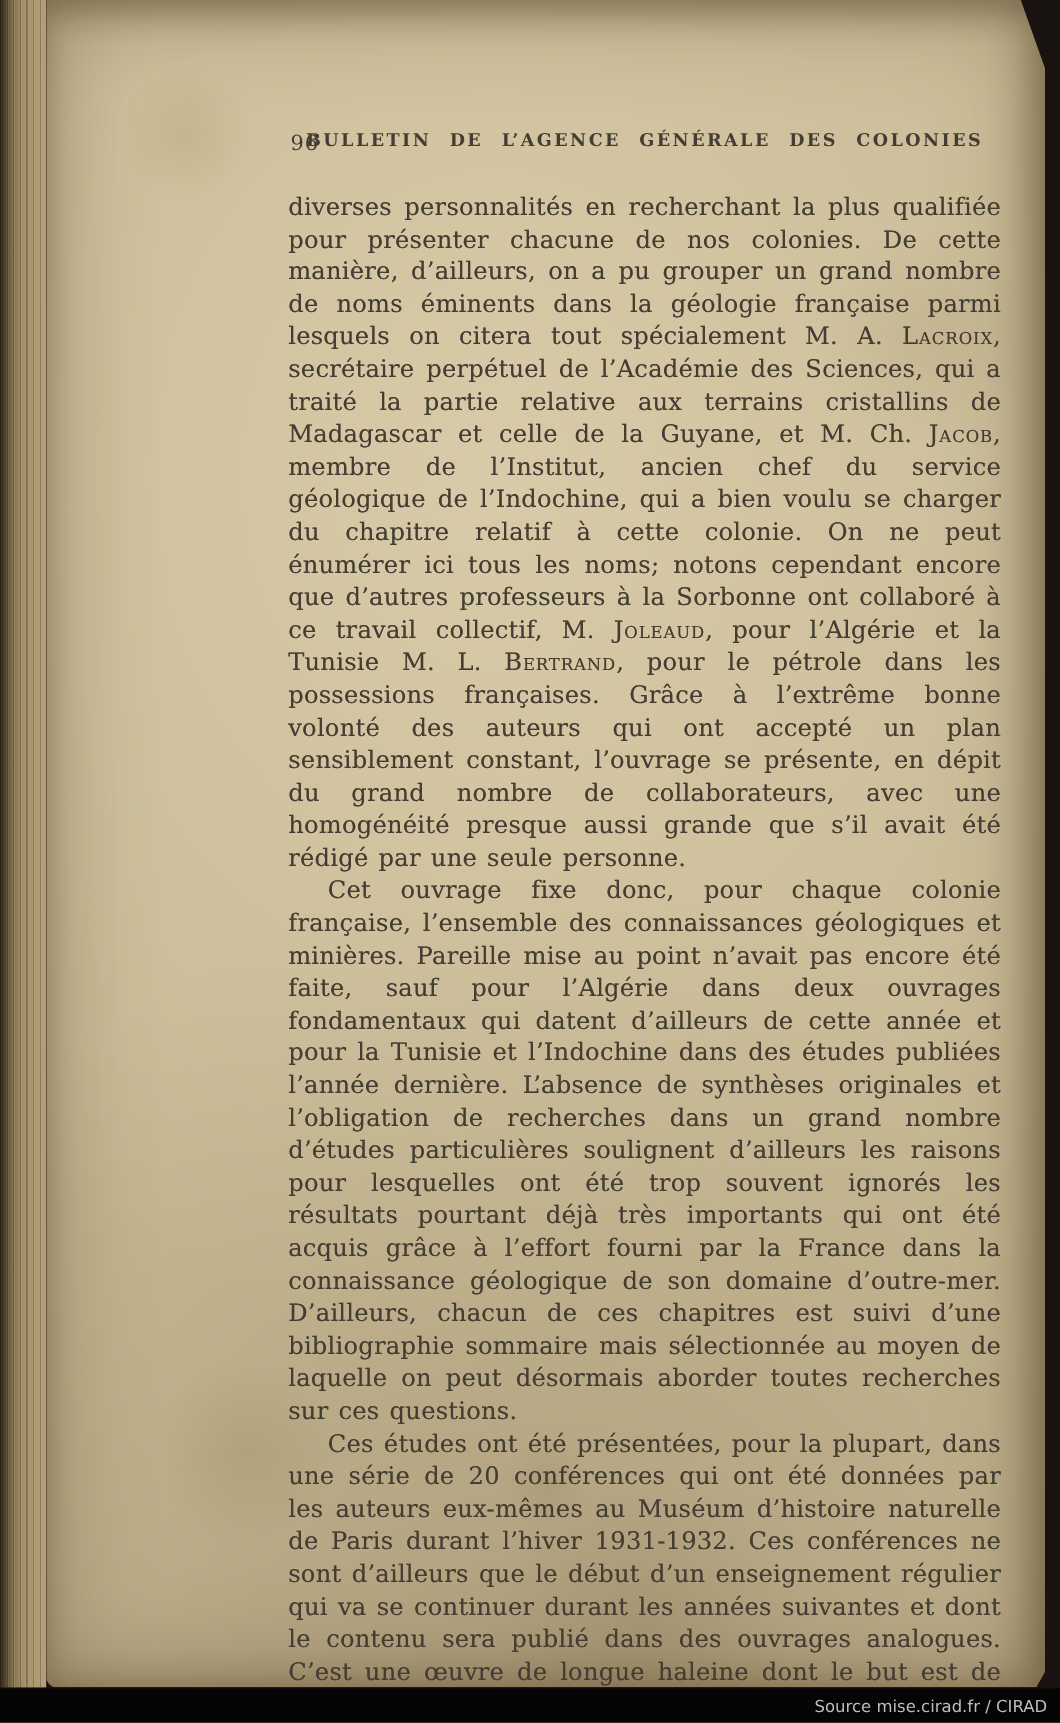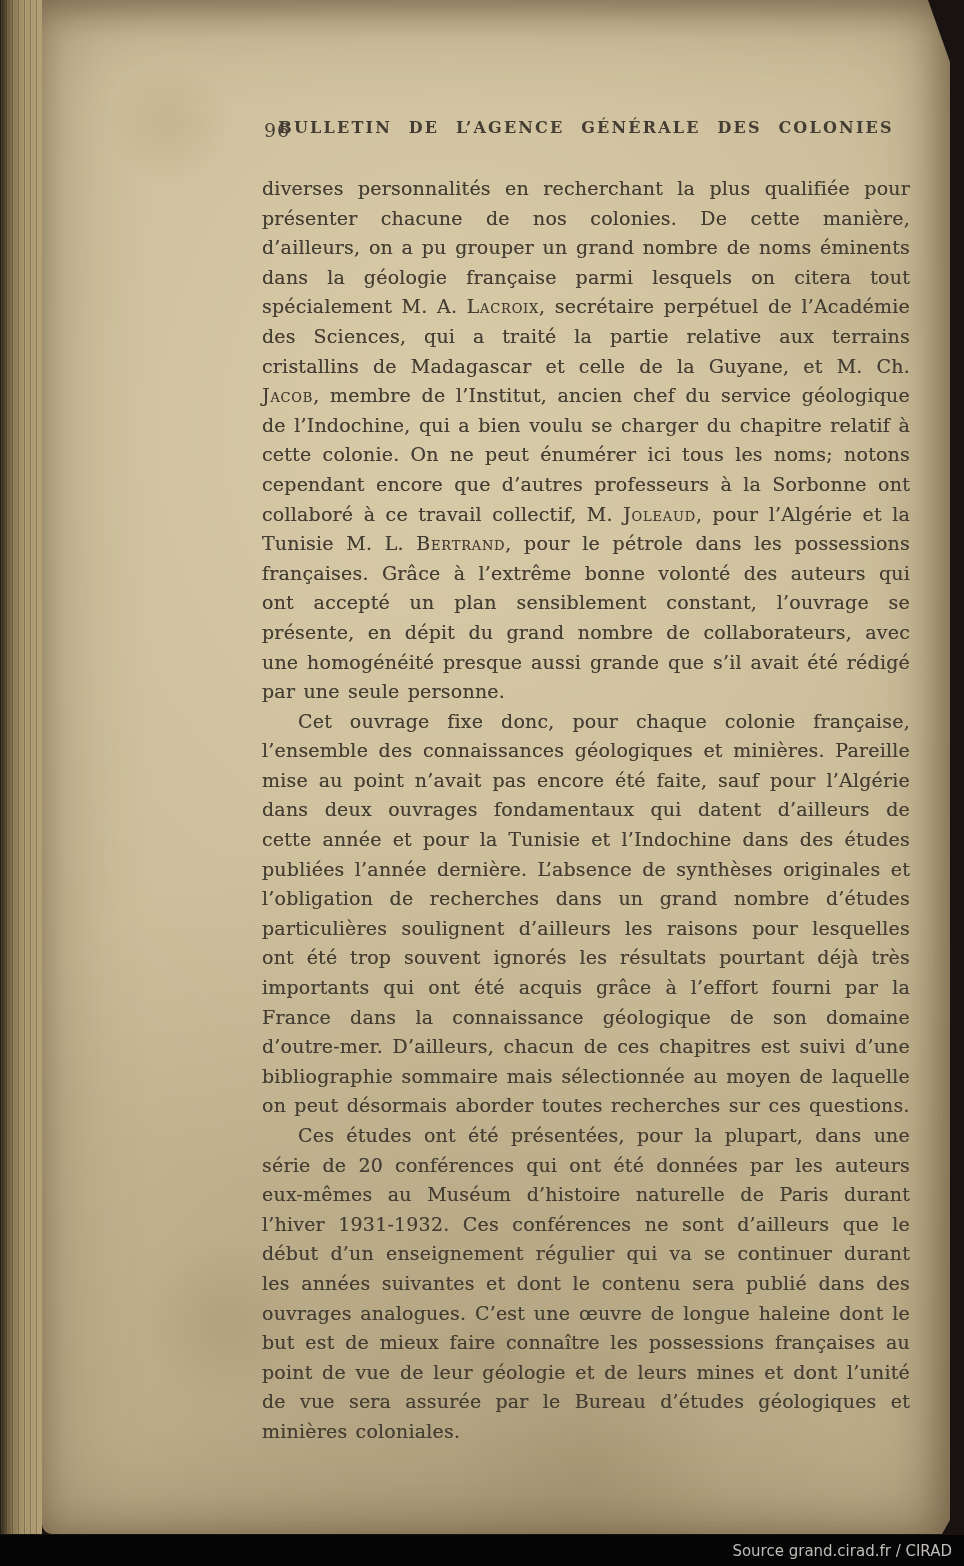--- a/index.html
+++ b/index.html
@@ -93,21 +93,21 @@
     font-weight: 700;
     letter-spacing: 2.2px;
     word-spacing: 9px;
     white-space: nowrap;
   }
   .page-body {
     margin-top: 30px;
   }
   .para {
     margin: 0;
-    font-size: 19px;
+    font-size: 22px;
     line-height: 29.6px;
     text-align: justify;
     word-spacing: 2px;
     letter-spacing: 0.2px;
     text-shadow: 0 0 0.5px rgba(62,52,36,0.55);
   }
   .para.indent {
     text-indent: 36px;
   }
   .smallcaps {
@@ -150,16 +150,16 @@
       <div class="page-body">
           <p class="para"><span class="seg">diverses personnalités en recherchant la plus qualifiée pour présenter chacune de nos colonies. De cette manière, d’ailleurs, on a pu grouper un grand nombre de noms éminents dans la géologie française parmi lesquels on citera tout spécialement M. A. </span><span class="smallcaps">Lacroix</span><span class="seg">, secrétaire perpétuel de l’Académie des Sciences, qui a traité la partie relative aux terrains cristallins de Madagascar et celle de la Guyane, et M. Ch. </span><span class="smallcaps">Jacob</span><span class="seg">, membre de l’Institut, ancien chef du service géologique de l’Indochine, qui a bien voulu se charger du chapitre relatif à cette colonie. On ne peut énumérer ici tous les noms; notons cependant encore que d’autres professeurs à la Sorbonne ont collaboré à ce travail collectif, M. </span><span class="smallcaps">Joleaud</span><span class="seg">, pour l’Algérie et la Tunisie M. L. </span><span class="smallcaps">Bertrand</span><span class="seg">, pour le pétrole dans les possessions françaises. Grâce à l’extrême bonne volonté des auteurs qui ont accepté un plan sensiblement constant, l’ouvrage se présente, en dépit du grand nombre de collaborateurs, avec une homogénéité presque aussi grande que s’il avait été rédigé par une seule personne.</span></p>
           <p class="para indent"><span class="seg">Cet ouvrage fixe donc, pour chaque colonie française, l’ensemble des connaissances géologiques et minières. Pareille mise au point n’avait pas encore été faite, sauf pour l’Algérie dans deux ouvrages fondamentaux qui datent d’ailleurs de cette année et pour la Tunisie et l’Indochine dans des études publiées l’année dernière. L’absence de synthèses originales et l’obligation de recherches dans un grand nombre d’études particulières soulignent d’ailleurs les raisons pour lesquelles ont été trop souvent ignorés les résultats pourtant déjà très importants qui ont été acquis grâce à l’effort fourni par la France dans la connaissance géologique de son domaine d’outre-mer. D’ailleurs, chacun de ces chapitres est suivi d’une bibliographie sommaire mais sélectionnée au moyen de laquelle on peut désormais aborder toutes recherches sur ces questions.</span></p>
           <p class="para indent"><span class="seg">Ces études ont été présentées, pour la plupart, dans une série de 20 conférences qui ont été données par les auteurs eux-mêmes au Muséum d’histoire naturelle de Paris durant l’hiver 1931-1932. Ces conférences ne sont d’ailleurs que le début d’un enseignement régulier qui va se continuer durant les années suivantes et dont le contenu sera publié dans des ouvrages analogues. C’est une œuvre de longue haleine dont le but est de mieux faire connaître les possessions françaises au point de vue de leur géologie et de leurs mines et dont l’unité de vue sera assurée par le Bureau d’études géologiques et minières coloniales.</span></p>
         </div>
 
     </div>
   </div>
 
   <div class="footer-bar">
-    <span>Source grand.cirad.fr / CIRAD</span>
+    <span>Source mise.cirad.fr / CIRAD</span>
   </div>
 
 </div>
 
 </body></html>

